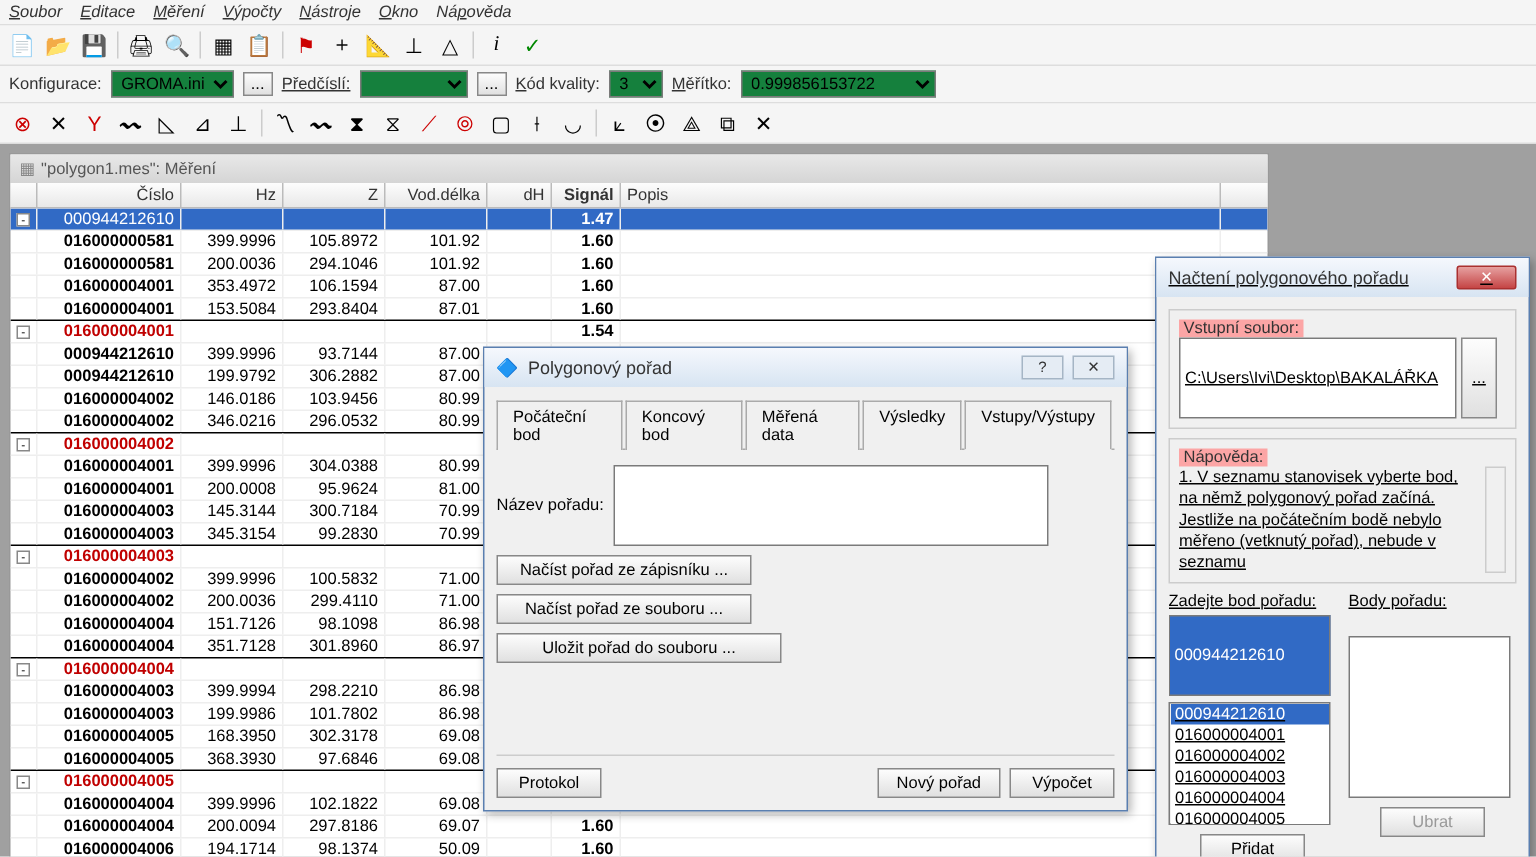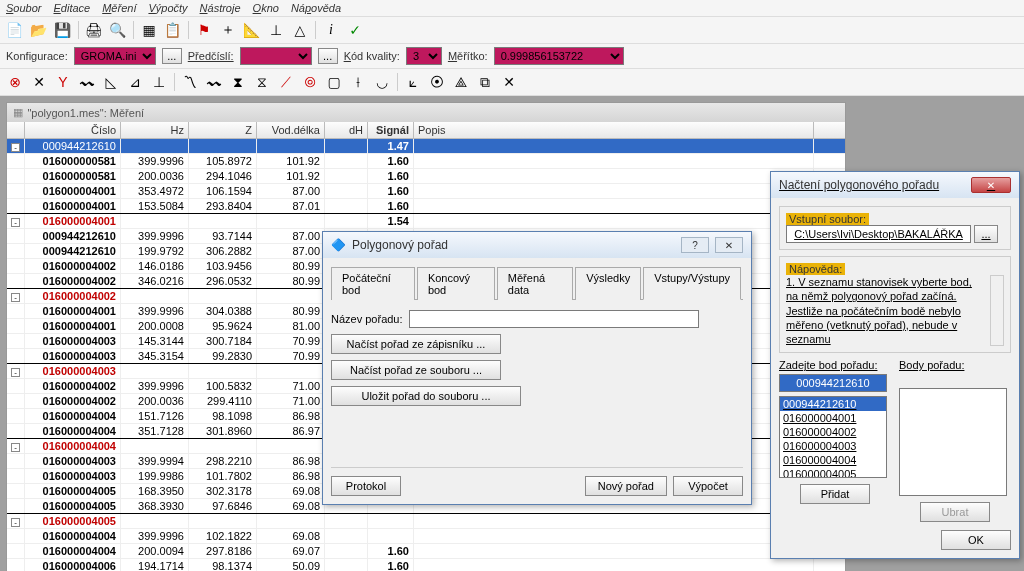--- a/index.html
+++ b/index.html
@@ -5,21 +5,21 @@
 * { box-sizing: border-box; margin: 0; padding: 0; }
 body { font-family: "Segoe UI", Tahoma, sans-serif; font-size: 11px; background: #f0f0f0; width: 1024px; height: 571px; overflow: hidden; position: relative; }
 .menubar { background: #f5f5f5; padding: 2px 6px; display: flex; gap: 12px; border-bottom: 1px solid #ddd; }
 .menubar span { color: #333; cursor: default; font-style: italic; }
 .menubar span u { text-decoration: underline; }
 .toolbar { background: #f5f5f5; padding: 2px 4px; display: flex; gap: 2px; align-items: center; border-bottom: 1px solid #ddd; }
 .tbtn { width: 22px; height: 22px; display: flex; align-items: center; justify-content: center; border: 1px solid transparent; cursor: pointer; font-size: 14px; }
 .sep { width: 1px; height: 18px; background: #ccc; margin: 0 2px; }
 .configbar { background: #f5f5f5; padding: 3px 6px; display: flex; gap: 6px; align-items: center; border-bottom: 1px solid #ddd; }
 .configbar label { color: #333; }
-.configbar select, .configbar input { font-size: 11px; padding: 1px 2px; border: 1px solid #7a7a7a; background: #be185d; }
+.configbar select, .configbar input { font-size: 11px; padding: 1px 2px; border: 1px solid #7a7a7a; background: #15803d; }
 .iconbar { background: #f5f5f5; padding: 2px 4px; display: flex; gap: 2px; align-items: center; border-bottom: 1px solid #ddd; }
 .mdi-area { position: relative; background: #a0a0a0; height: calc(100% - 92px); }
 .mdi-child { position: absolute; background: white; border: 1px solid #999; }
 .mdi-title { background: linear-gradient(to bottom, #e8e8e8, #d5d5d5); padding: 3px 6px; display: flex; align-items: center; gap: 4px; font-size: 11px; color: #555; }
 .grid-header { display: flex; background: linear-gradient(to bottom, #fdfdfd, #e8e8e8); border-bottom: 1px solid #bbb; }
 .grid-header .cell { border-right: 1px solid #bbb; padding: 2px 4px; text-align: right; color: #333; }
 .grid-body { overflow: hidden; }
 .grow { display: flex; border-bottom: 1px solid #eee; position: relative; }
 .grow.sel { background: #316ac5; color: white; }
 .grow .cell { border-right: 1px solid #eee; padding: 1px 4px; text-align: right; font-family: "Segoe UI", Arial; font-size: 11px; }
@@ -40,25 +40,25 @@
 .dialog-title .spacer { flex: 1; }
 .dialog-title .winbtn { width: 28px; height: 16px; border: 1px solid #a5b5c5; background: #e5ecf4; display: flex; align-items: center; justify-content: center; font-size: 10px; cursor: pointer; }
 .dialog-title .winbtn.close { background: linear-gradient(to bottom, #e6a0a0, #c54545); color: white; border-color: #aa3030; border-radius: 2px; }
 .dialog-body { padding: 8px; }
 .tabs { display: flex; border-bottom: 1px solid #aaa; margin-bottom: 10px; }
 .tab { padding: 4px 10px; border: 1px solid #aaa; border-bottom: none; background: #f0f0f0; margin-right: 2px; cursor: pointer; position: relative; top: 1px; font-size: 11px; }
 .tab.active { background: #f0f0f0; border-bottom: 1px solid #f0f0f0; }
 .form-row { display: flex; align-items: center; gap: 6px; margin-bottom: 6px; }
 .btn { padding: 3px 12px; border: 1px solid #888; background: linear-gradient(to bottom, #fdfdfd, #e0e0e0); cursor: pointer; font-size: 11px; min-width: 70px; }
 .fieldset { border: 1px solid #ccc; padding: 6px; margin-bottom: 6px; }
-.fieldset-title { font-size: 11px; color: #333; margin-top: -13px; background: #eab308; display: inline-block; padding: 0 3px; }
+.fieldset-title { font-size: 11px; color: #333; margin-top: -13px; background: #fca5a5; display: inline-block; padding: 0 3px; }
 .listbox { border: 1px solid #7a7a7a; background: white; font-size: 11px; overflow-y: scroll; }
 .listbox .item { padding: 1px 3px; cursor: default; }
 .listbox .item.sel { background: #316ac5; color: white; }
-input[type=text] { border: 1px solid #7a7a7a; padding: 2px 3px; font-size: 11px; text-align: center; }
+input[type=text] { border: 1px solid #7a7a7a; padding: 20px 3px; font-size: 11px; }
 </style>
 </head>
 <body>
 
 <div class="menubar">
   <span><u>S</u>oubor</span>
   <span><u>E</u>ditace</span>
   <span><u>M</u>ěření</span>
   <span><u>V</u>ýpočty</span>
   <span><u>N</u>ástroje</span>

